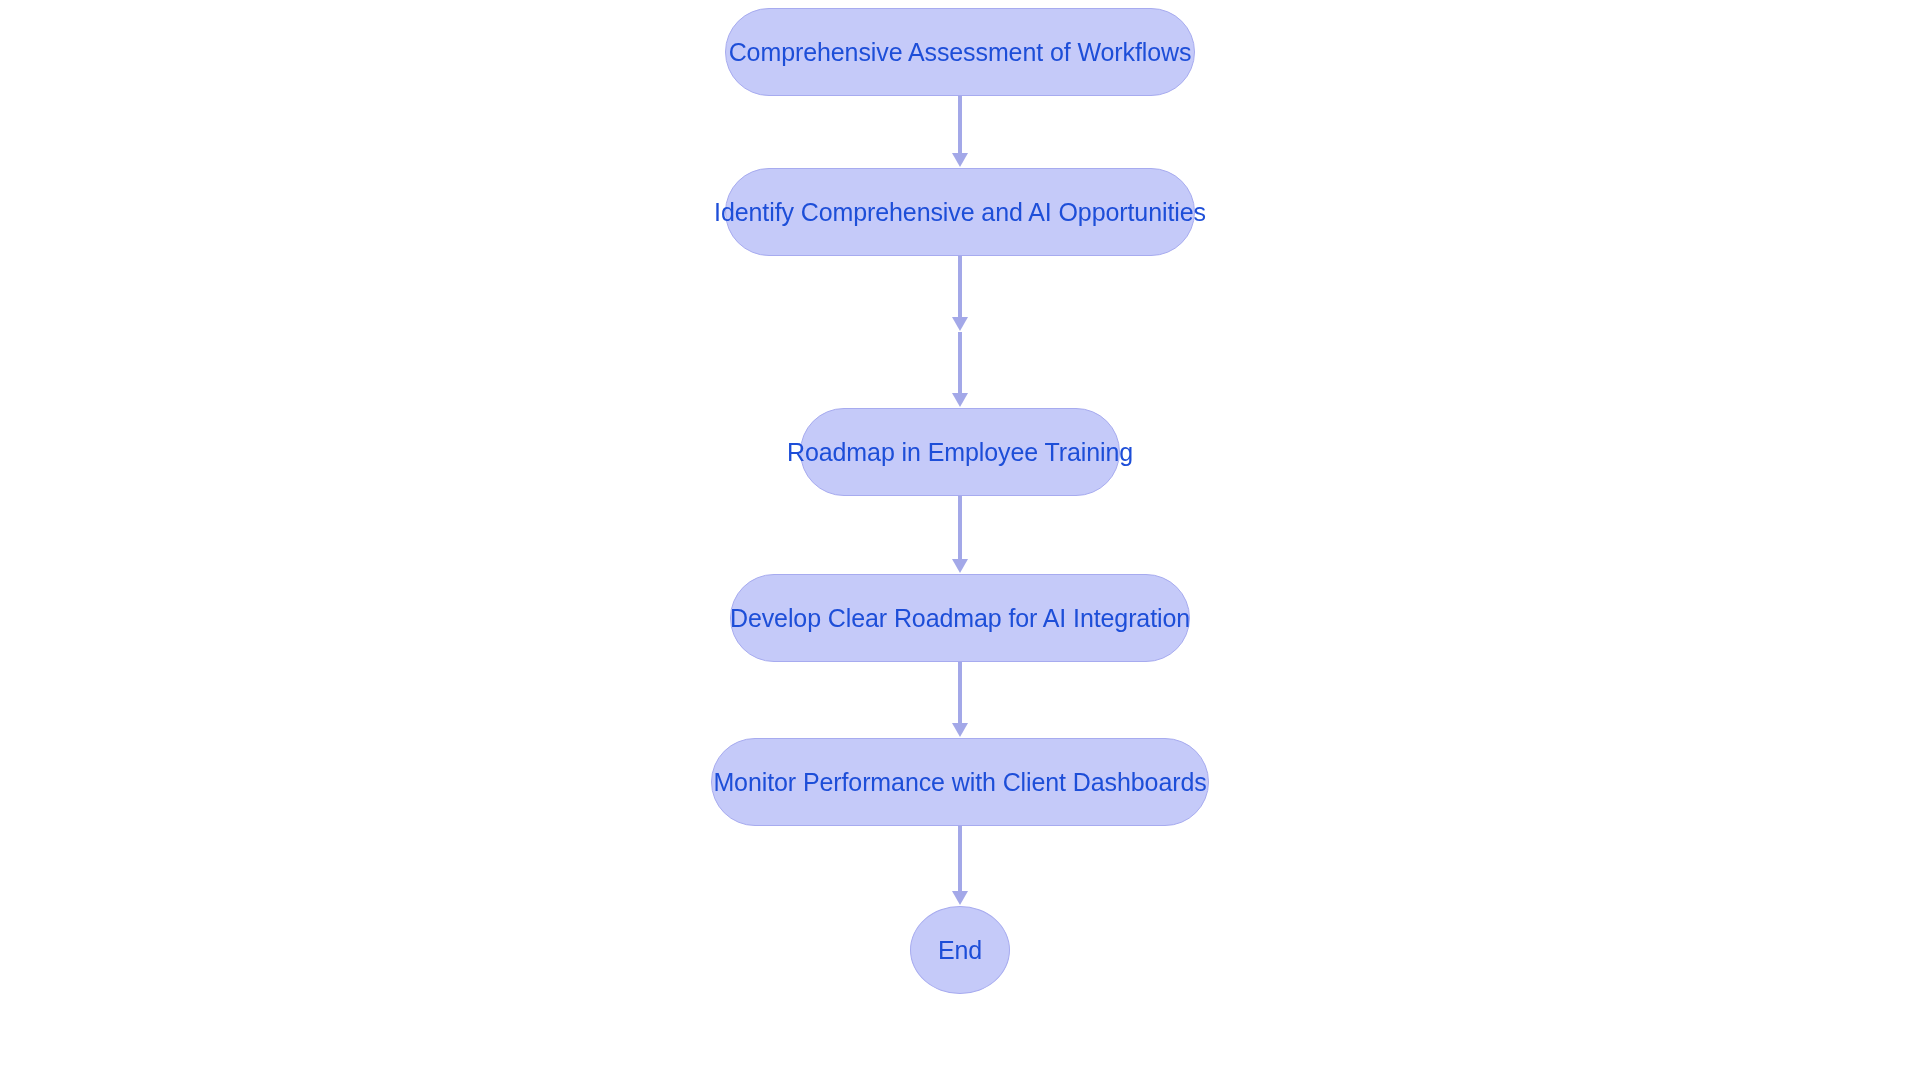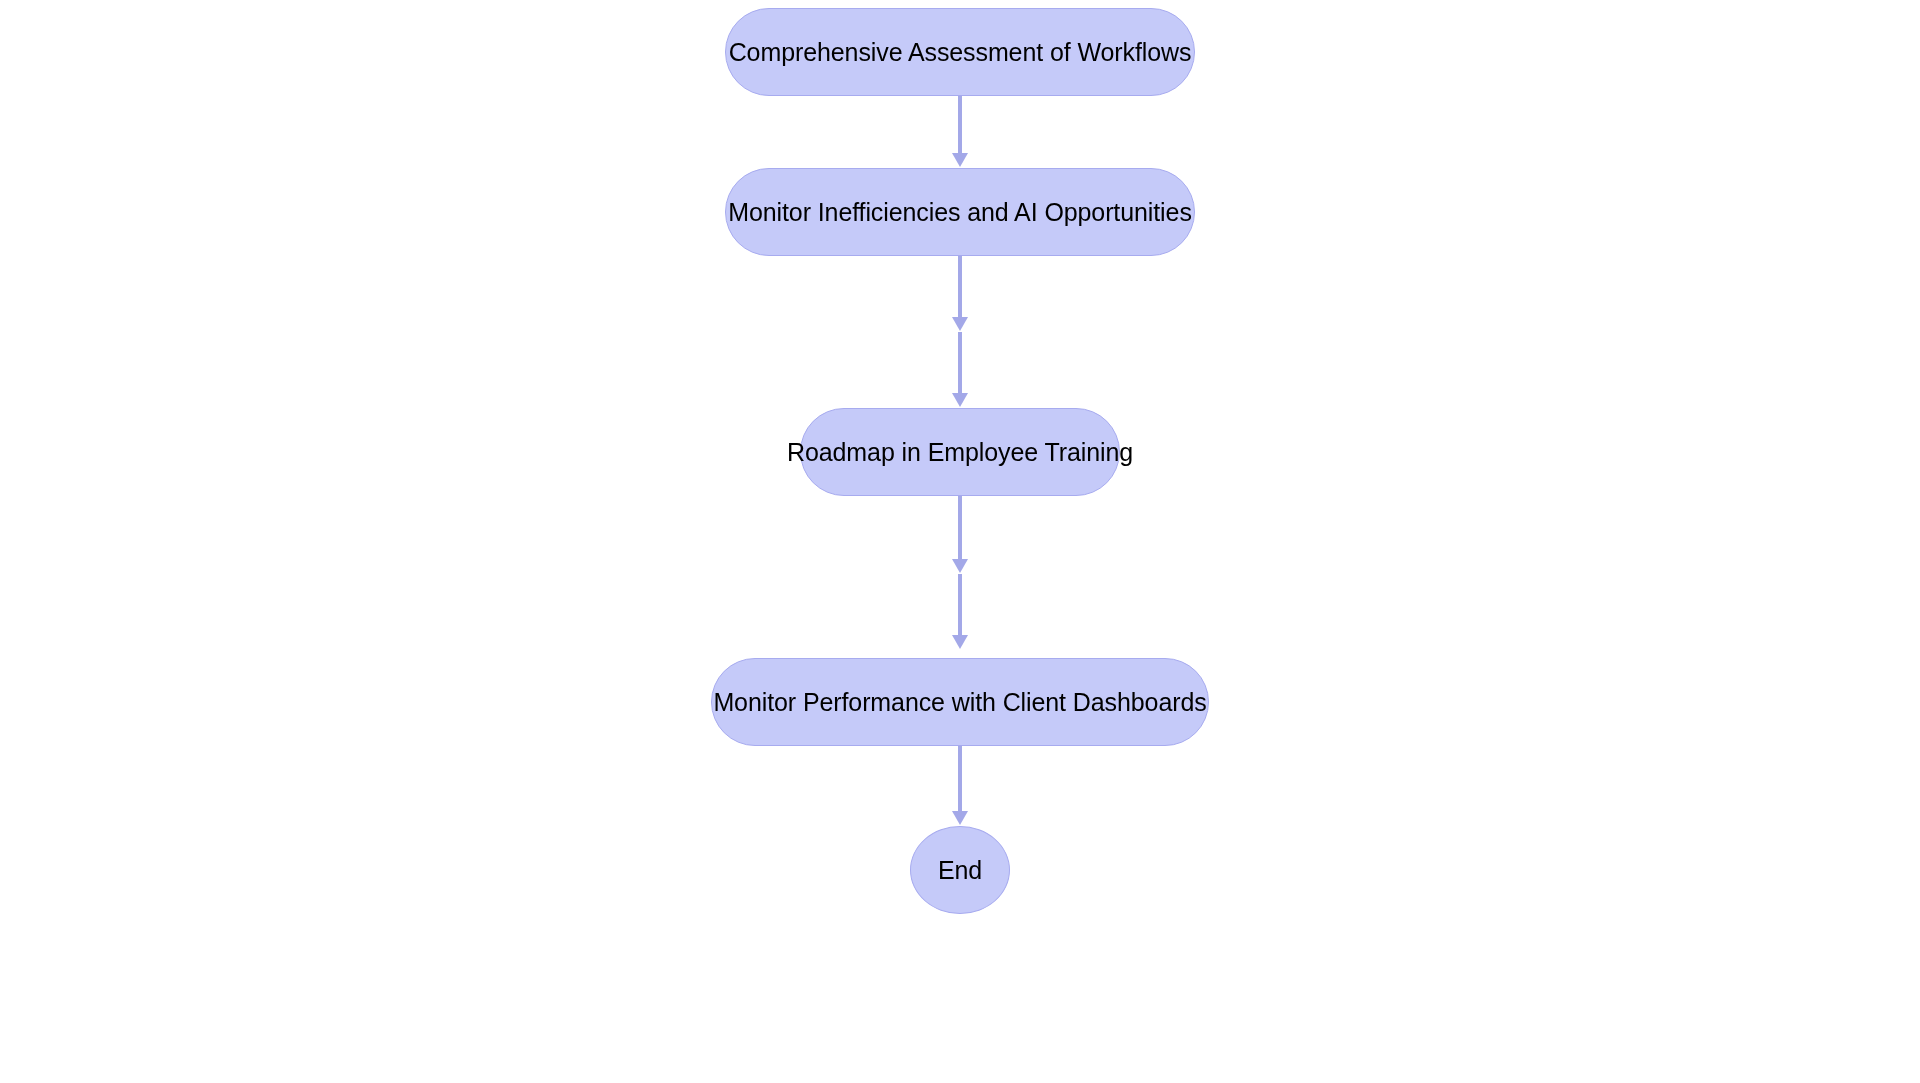--- a/index.html
+++ b/index.html
@@ -32,21 +32,21 @@
     align-items: center;
   }
 
   .node {
     box-sizing: border-box;
     display: flex;
     align-items: center;
     justify-content: center;
     background: #c5caf9;
     border: 1.3px solid #a7abef;
-    color: #000000;
+    color: #1d4ed8;
     font-size: 25px;
     font-weight: 400;
     letter-spacing: -0.1px;
     line-height: 1;
     white-space: nowrap;
     text-align: center;
   }
 
   .node-pill {
     height: 88px;
@@ -58,21 +58,21 @@
     height: 88px;
     border-radius: 50%;
   }
 
   
   .w-n1 { width: 470px; }
   .w-n2 { width: 470px; }
   .w-n3 { width: 366px; }
   .w-n4 { width: 320px; }
   .w-n5 { width: 460px; }
-  .w-n6 { width: 498px; margin-top: 8px; }
+  .w-n6 { width: 498px; }
 
   .connector {
     position: relative;
     width: 24px;
     display: flex;
     flex-direction: column;
     align-items: center;
     justify-content: flex-start;
   }
 
@@ -109,21 +109,21 @@
     <div class="node node-pill w-n1">
       <span>Comprehensive Assessment of Workflows</span>
     </div>
 
     <div class="connector gap-72">
       <div class="connector-line" style="height:58px;"></div>
       <div class="connector-head"></div>
     </div>
 
     <div class="node node-pill w-n2">
-      <span>Monitor Inefficiencies and AI Opportunities</span>
+      <span>Identify Comprehensive and AI Opportunities</span>
     </div>
 
     <div class="connector gap-76">
       <div class="connector-line" style="height:62px;"></div>
       <div class="connector-head"></div>
     </div>
 
 
     <div class="connector gap-76">
       <div class="connector-line" style="height:62px;"></div>
@@ -132,20 +132,23 @@
 
     <div class="node node-pill w-n4">
       <span>Roadmap in Employee Training</span>
     </div>
 
     <div class="connector gap-78">
       <div class="connector-line" style="height:64px;"></div>
       <div class="connector-head"></div>
     </div>
 
+    <div class="node node-pill w-n5">
+      <span>Develop Clear Roadmap for AI Integration</span>
+    </div>
 
     <div class="connector gap-76">
       <div class="connector-line" style="height:62px;"></div>
       <div class="connector-head"></div>
     </div>
 
     <div class="node node-pill w-n6">
       <span>Monitor Performance with Client Dashboards</span>
     </div>
 

